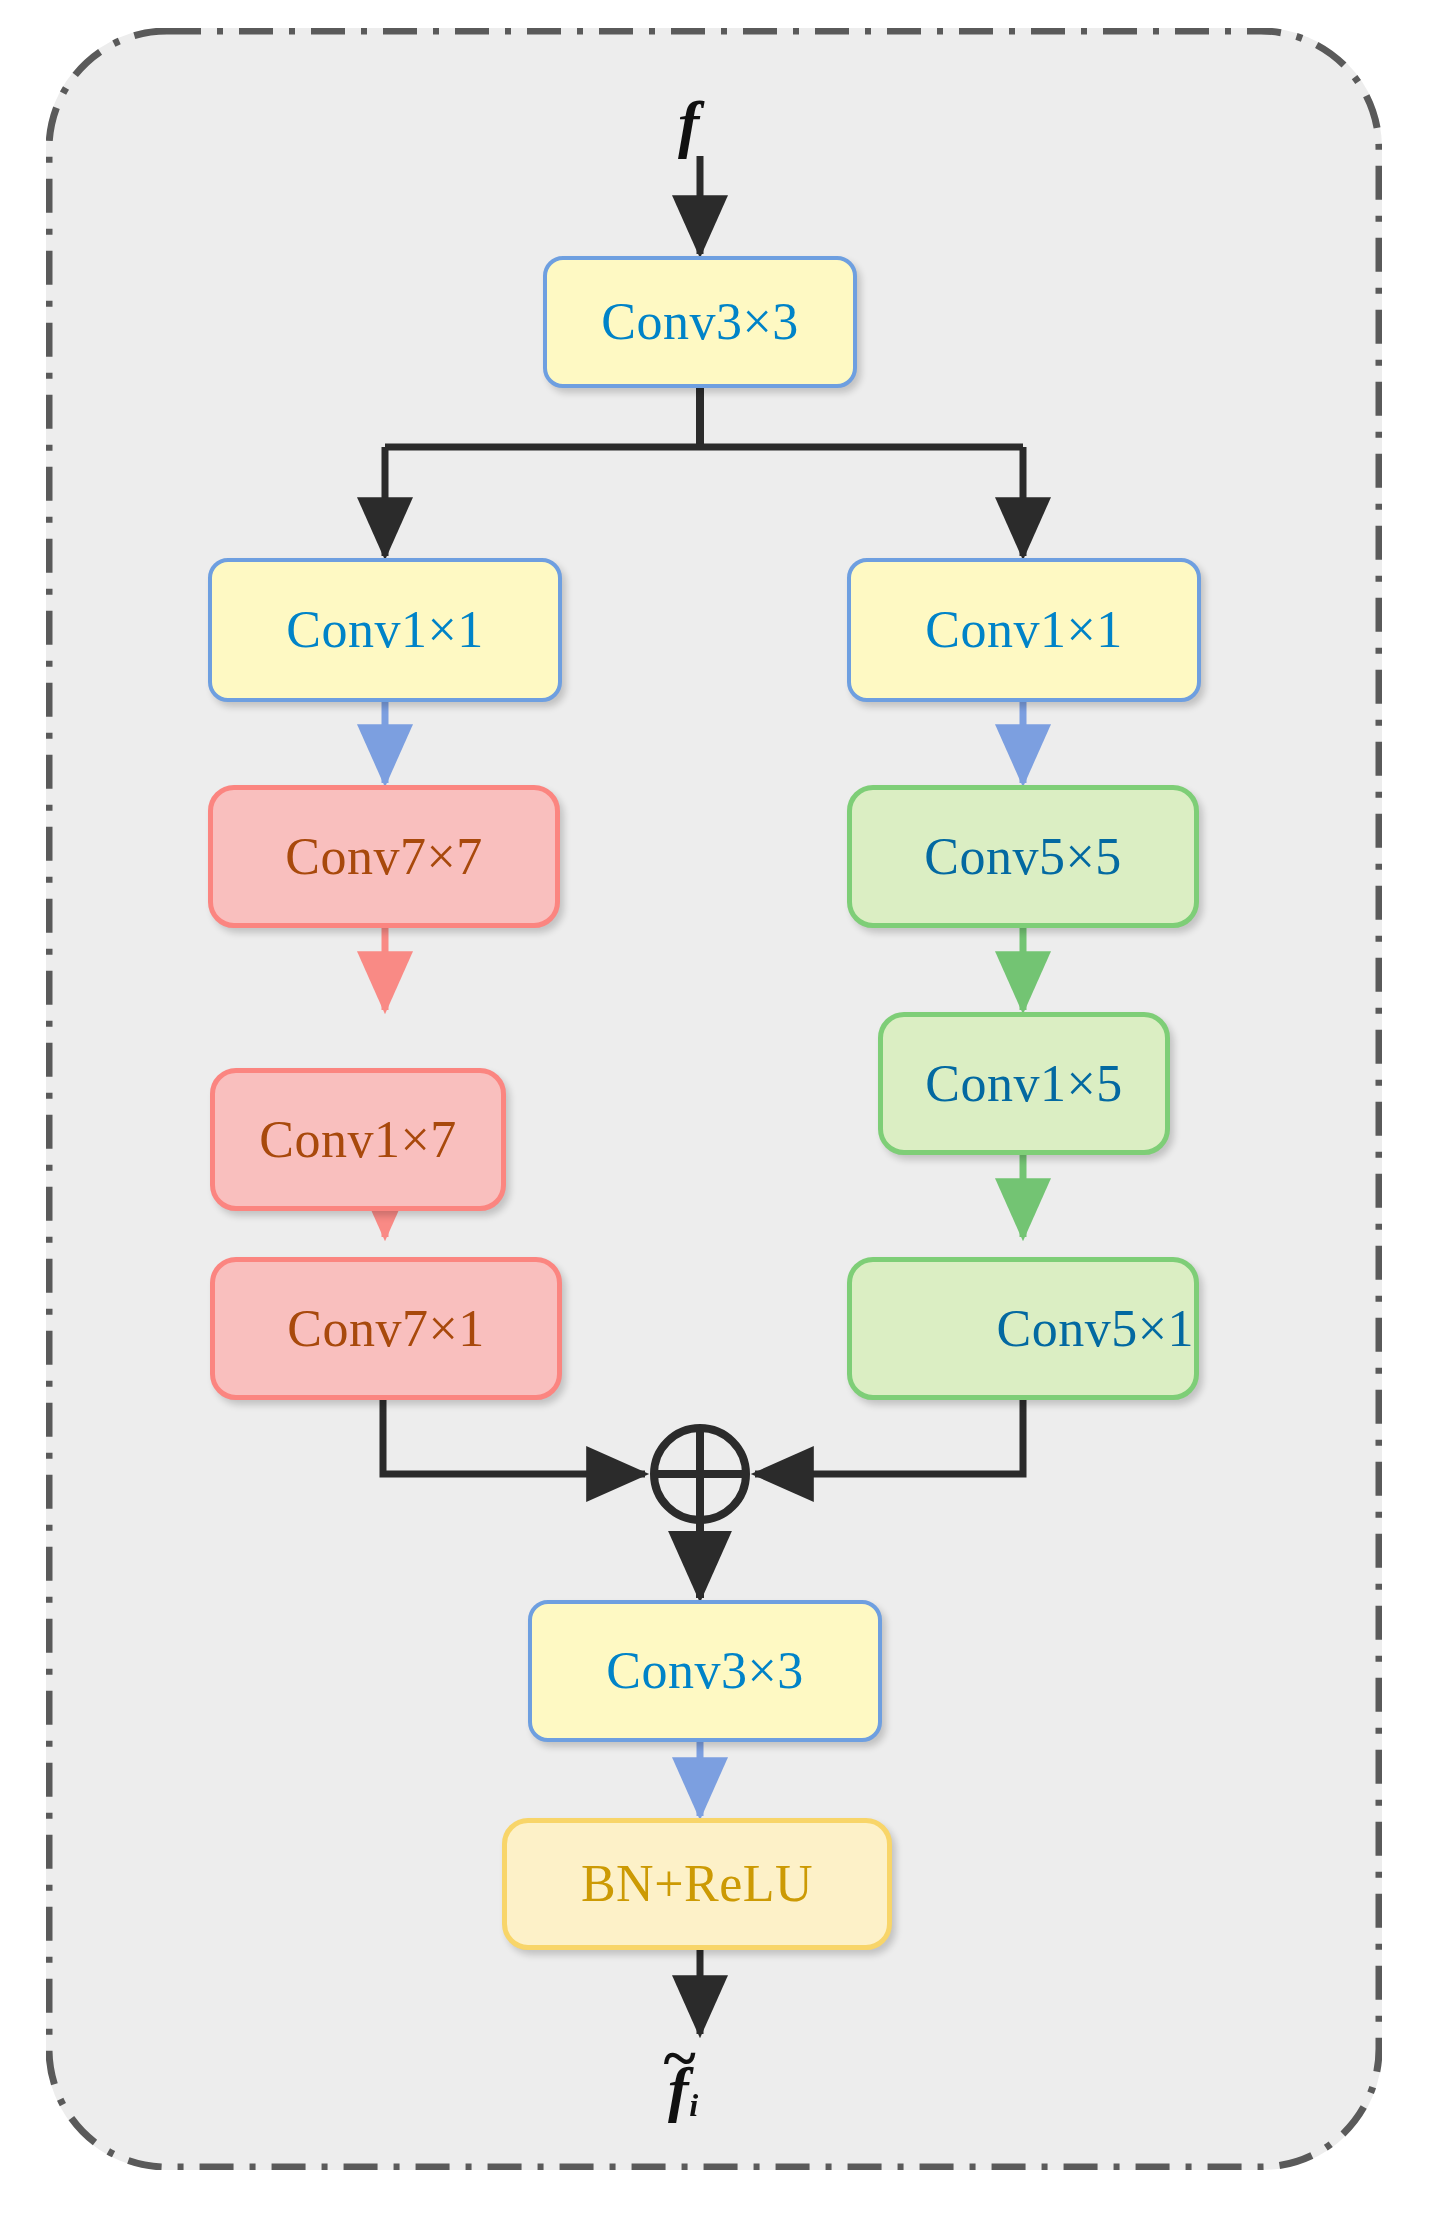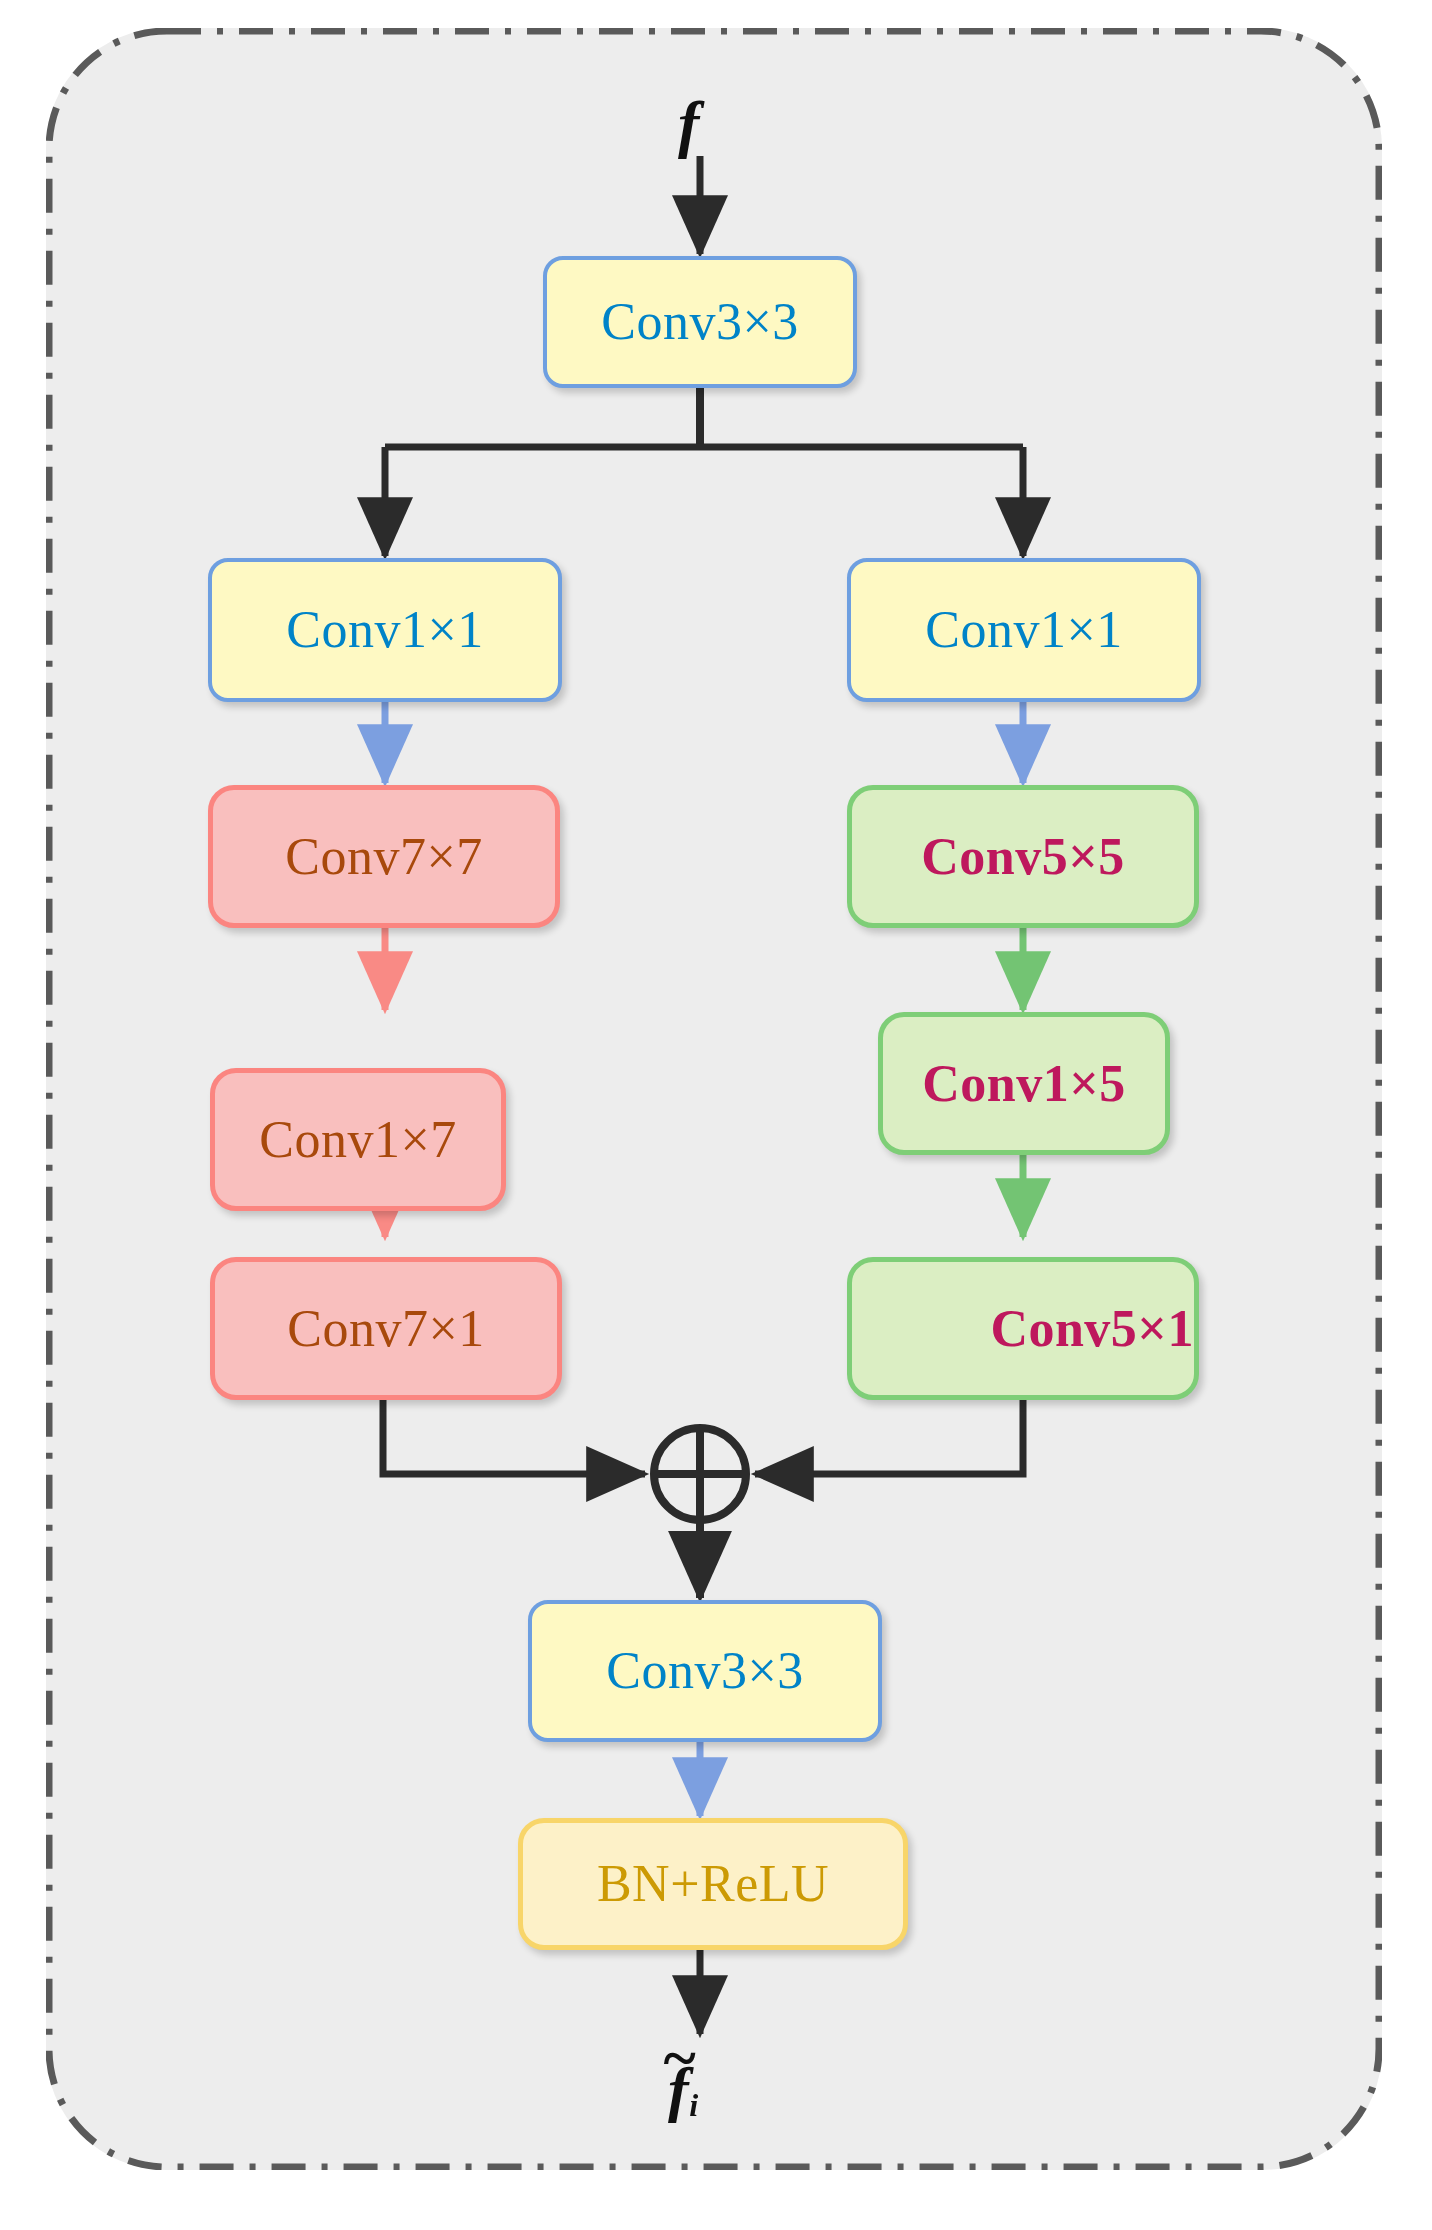--- a/index.html
+++ b/index.html
@@ -63,22 +63,21 @@
     border-color: #fb8580;
     border-width: 5px;
     border-radius: 26px;
     color: #a8490c;
   }
   .node.green {
     background: #dbeec3;
     border-color: #7ece77;
     border-width: 5px;
     border-radius: 26px;
-    color: #be185d;
-    font-weight: bold;
+    color: #0369a1;
   }
   .node.yellow {
     background: #fdf1c8;
     border-color: #f8d569;
     border-width: 5px;
     border-radius: 26px;
     color: #cc9a04;
   }
   
   .math-label {
@@ -203,21 +202,21 @@
     <span class="node-label" style="font-size:52px;">Conv1×5</span>
   </div>
   <div class="node green" style="left:847px; top:1257px; width:352px; height:143px;justify-content:flex-end;">
     <span class="node-label" style="font-size:52px;">Conv5×1</span>
   </div>
 
   <div class="node blue" style="left:528px; top:1600px; width:354px; height:142px;">
     <span class="node-label" style="font-size:52px;">Conv3×3</span>
   </div>
 
-  <div class="node yellow" style="left:518px; top:1818px; width:390px; height:132px;">
+  <div class="node yellow" style="left:502px; top:1818px; width:390px; height:132px;">
     <span class="node-label" style="font-size:52px;">BN+ReLU</span>
   </div>
 
   <div class="math-label" style="left:668px; top:2058px; font-size:62px;">
     <span class="tilde-wrap">
       <span class="tilde-bar">~</span><span>f</span></span><span class="sub-i">i</span>
   </div>
 
 </div>
 

